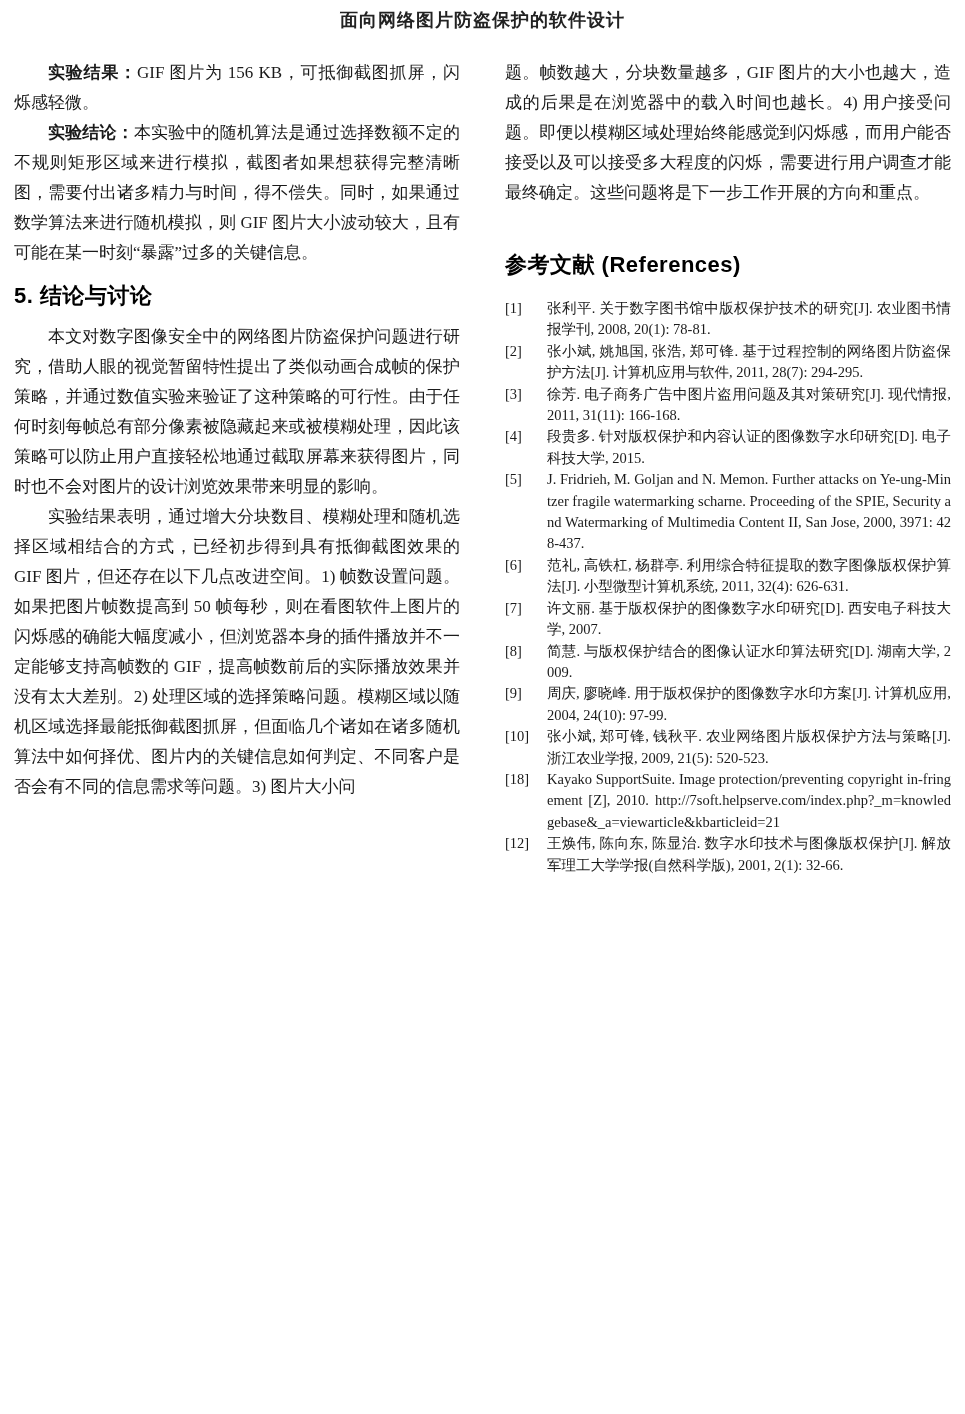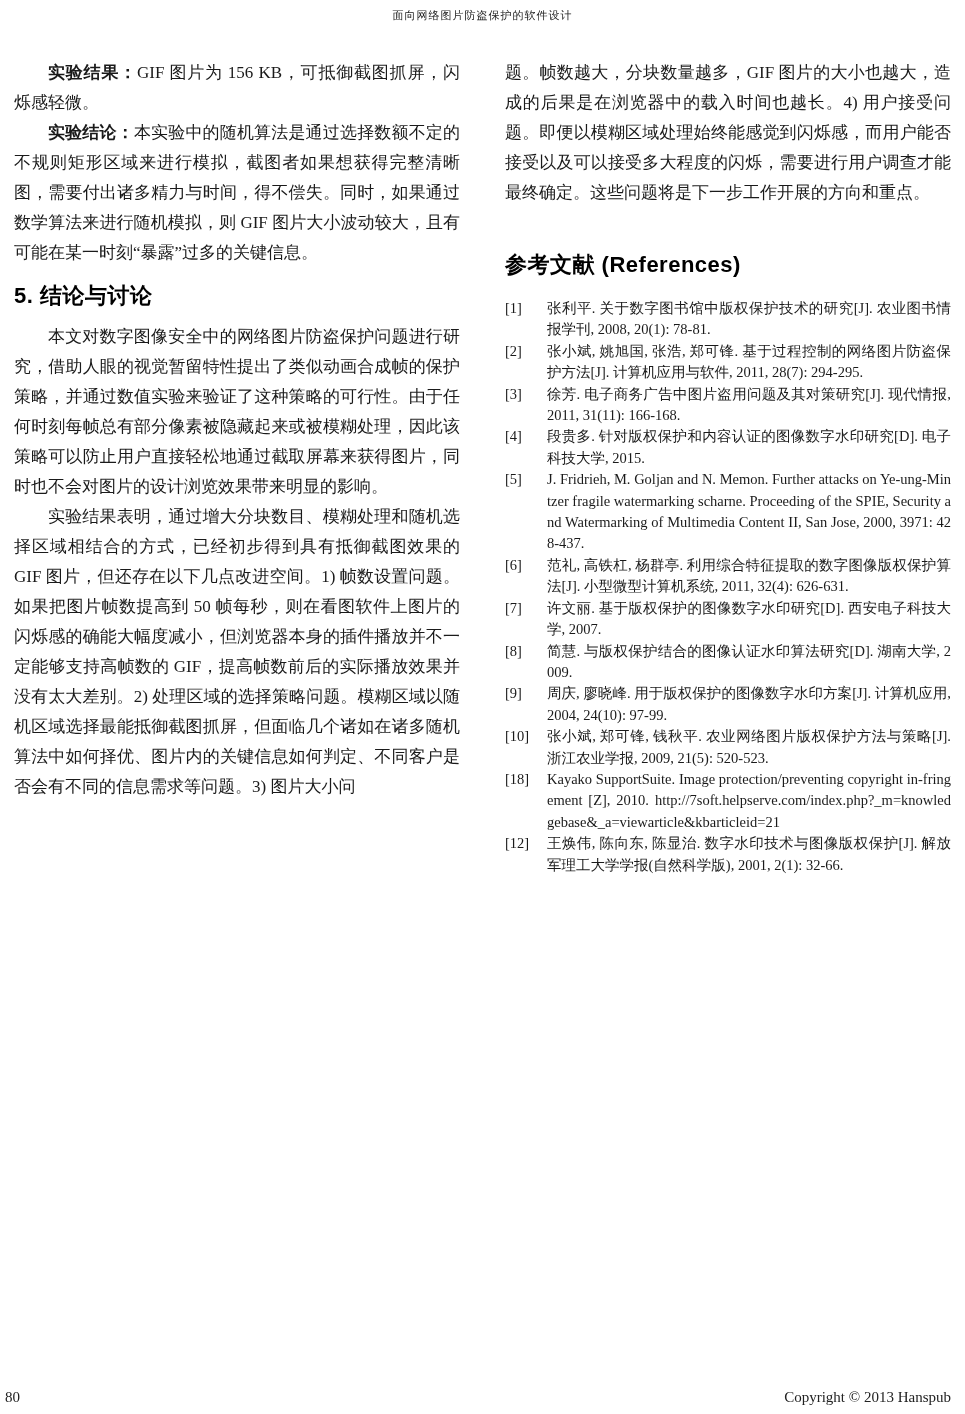--- a/index.html
+++ b/index.html
@@ -9,24 +9,25 @@
     height: 1414px;
     position: relative;
     font-family: "Liberation Serif", "DejaVu Serif", serif;
     color: #1a1a1a;
     overflow: hidden;
   }
   .page { width: 100%; height: 100%; position: relative; }
 
   .running-head {
     text-align: center;
-    font-size: 11px;
+    font-size: 18px;
     padding-top: 8px;
     letter-spacing: 1px;
     color: #222;
+    font-weight: bold;
   }
 
   .columns {
     position: absolute;
     top: 58px;
     left: 14px;
     right: 14px;
     display: flex;
     gap: 45px;
   }
@@ -155,18 +156,14 @@
           <span class="ref-text">Kayako SupportSuite. Image protection/preventing copyright in-fringement [Z], 2010. http://7soft.helpserve.com/index.php?_m=knowledgebase&amp;_a=viewarticle&amp;kbarticleid=21</span>
         </div>
       <div class="ref">
           <span class="ref-label">[12]</span>
           <span class="ref-text">王焕伟, 陈向东, 陈显治. 数字水印技术与图像版权保护[J]. 解放军理工大学学报(自然科学版), 2001, 2(1): 32-66.</span>
         </div>
     </div>
 
   </div>
 
-  <div class="footer">
-    <span>80</span>
-    <span>Copyright © 2013 Hanspub</span>
-  </div>
 
 </div>
 
 </body></html>

